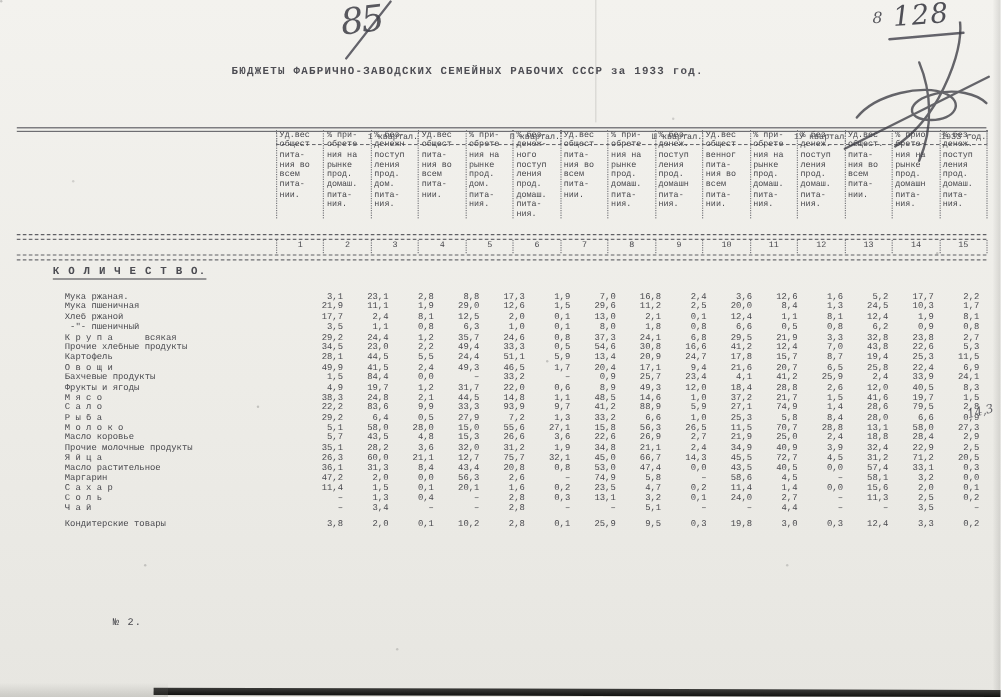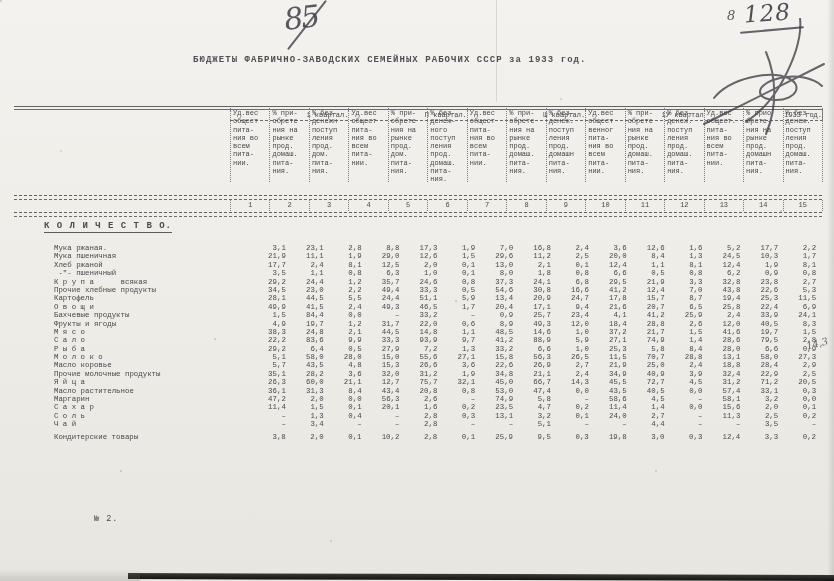--- a/index.html
+++ b/index.html
@@ -20,21 +20,21 @@
     grid-template-columns:repeat(15,1fr);border-right:1px dotted #7b7b7f;}
   .scell{font-size:7px;line-height:8.3px;white-space:pre-line;padding:1px 0 0 2px;
     border-left:1px dotted #7b7b7f;overflow:hidden;}
   #nrow{position:absolute;left:230px;top:200px;width:592px;height:11px;display:grid;
     grid-template-columns:repeat(15,1fr);border-right:1px dotted #7b7b7f;}
   .ncell{font-size:7px;line-height:11px;text-align:center;border-left:1px dotted #7b7b7f;}
   #section{left:44px;top:221px;font-size:9px;font-weight:bold;letter-spacing:1px;
     border-bottom:1px solid #5c5c60;padding-bottom:1px;color:#4c4c52;}
   #tbody{position:absolute;left:20px;top:244px;width:802px;}
   .trow{display:flex;height:8.4px;line-height:8.4px;font-size:7.4px;margin-left:34px;}
-  .trow.last{margin-top:4px;justify-content:center;}
+  .trow.last{margin-top:4px;}
   .tlabel{width:210px;white-space:pre;overflow:hidden;}
   .tcell{width:39.47px;text-align:right;padding-right:6px;box-sizing:border-box;white-space:pre;}
   #pagenum{left:94px;top:514px;font-size:8.5px;letter-spacing:1px;}
   .hw{position:absolute;font-family:"DejaVu Serif","Liberation Serif",serif;
     font-style:italic;color:#3e3e46;}
   #hw85{left:284px;top:0px;font-size:30px;letter-spacing:-2px;transform:rotate(-7deg);opacity:.85;}
   #hw85slash{position:absolute;left:276px;top:24px;width:62px;height:2px;background:#40404a;
     transform:rotate(-52deg);opacity:.8;border-radius:2px;}
   #hw8{left:727px;top:8px;font-size:13px;opacity:.85;}
   #hw128{left:744px;top:0px;font-size:23px;letter-spacing:1px;transform:rotate(-4deg);opacity:.9;}

